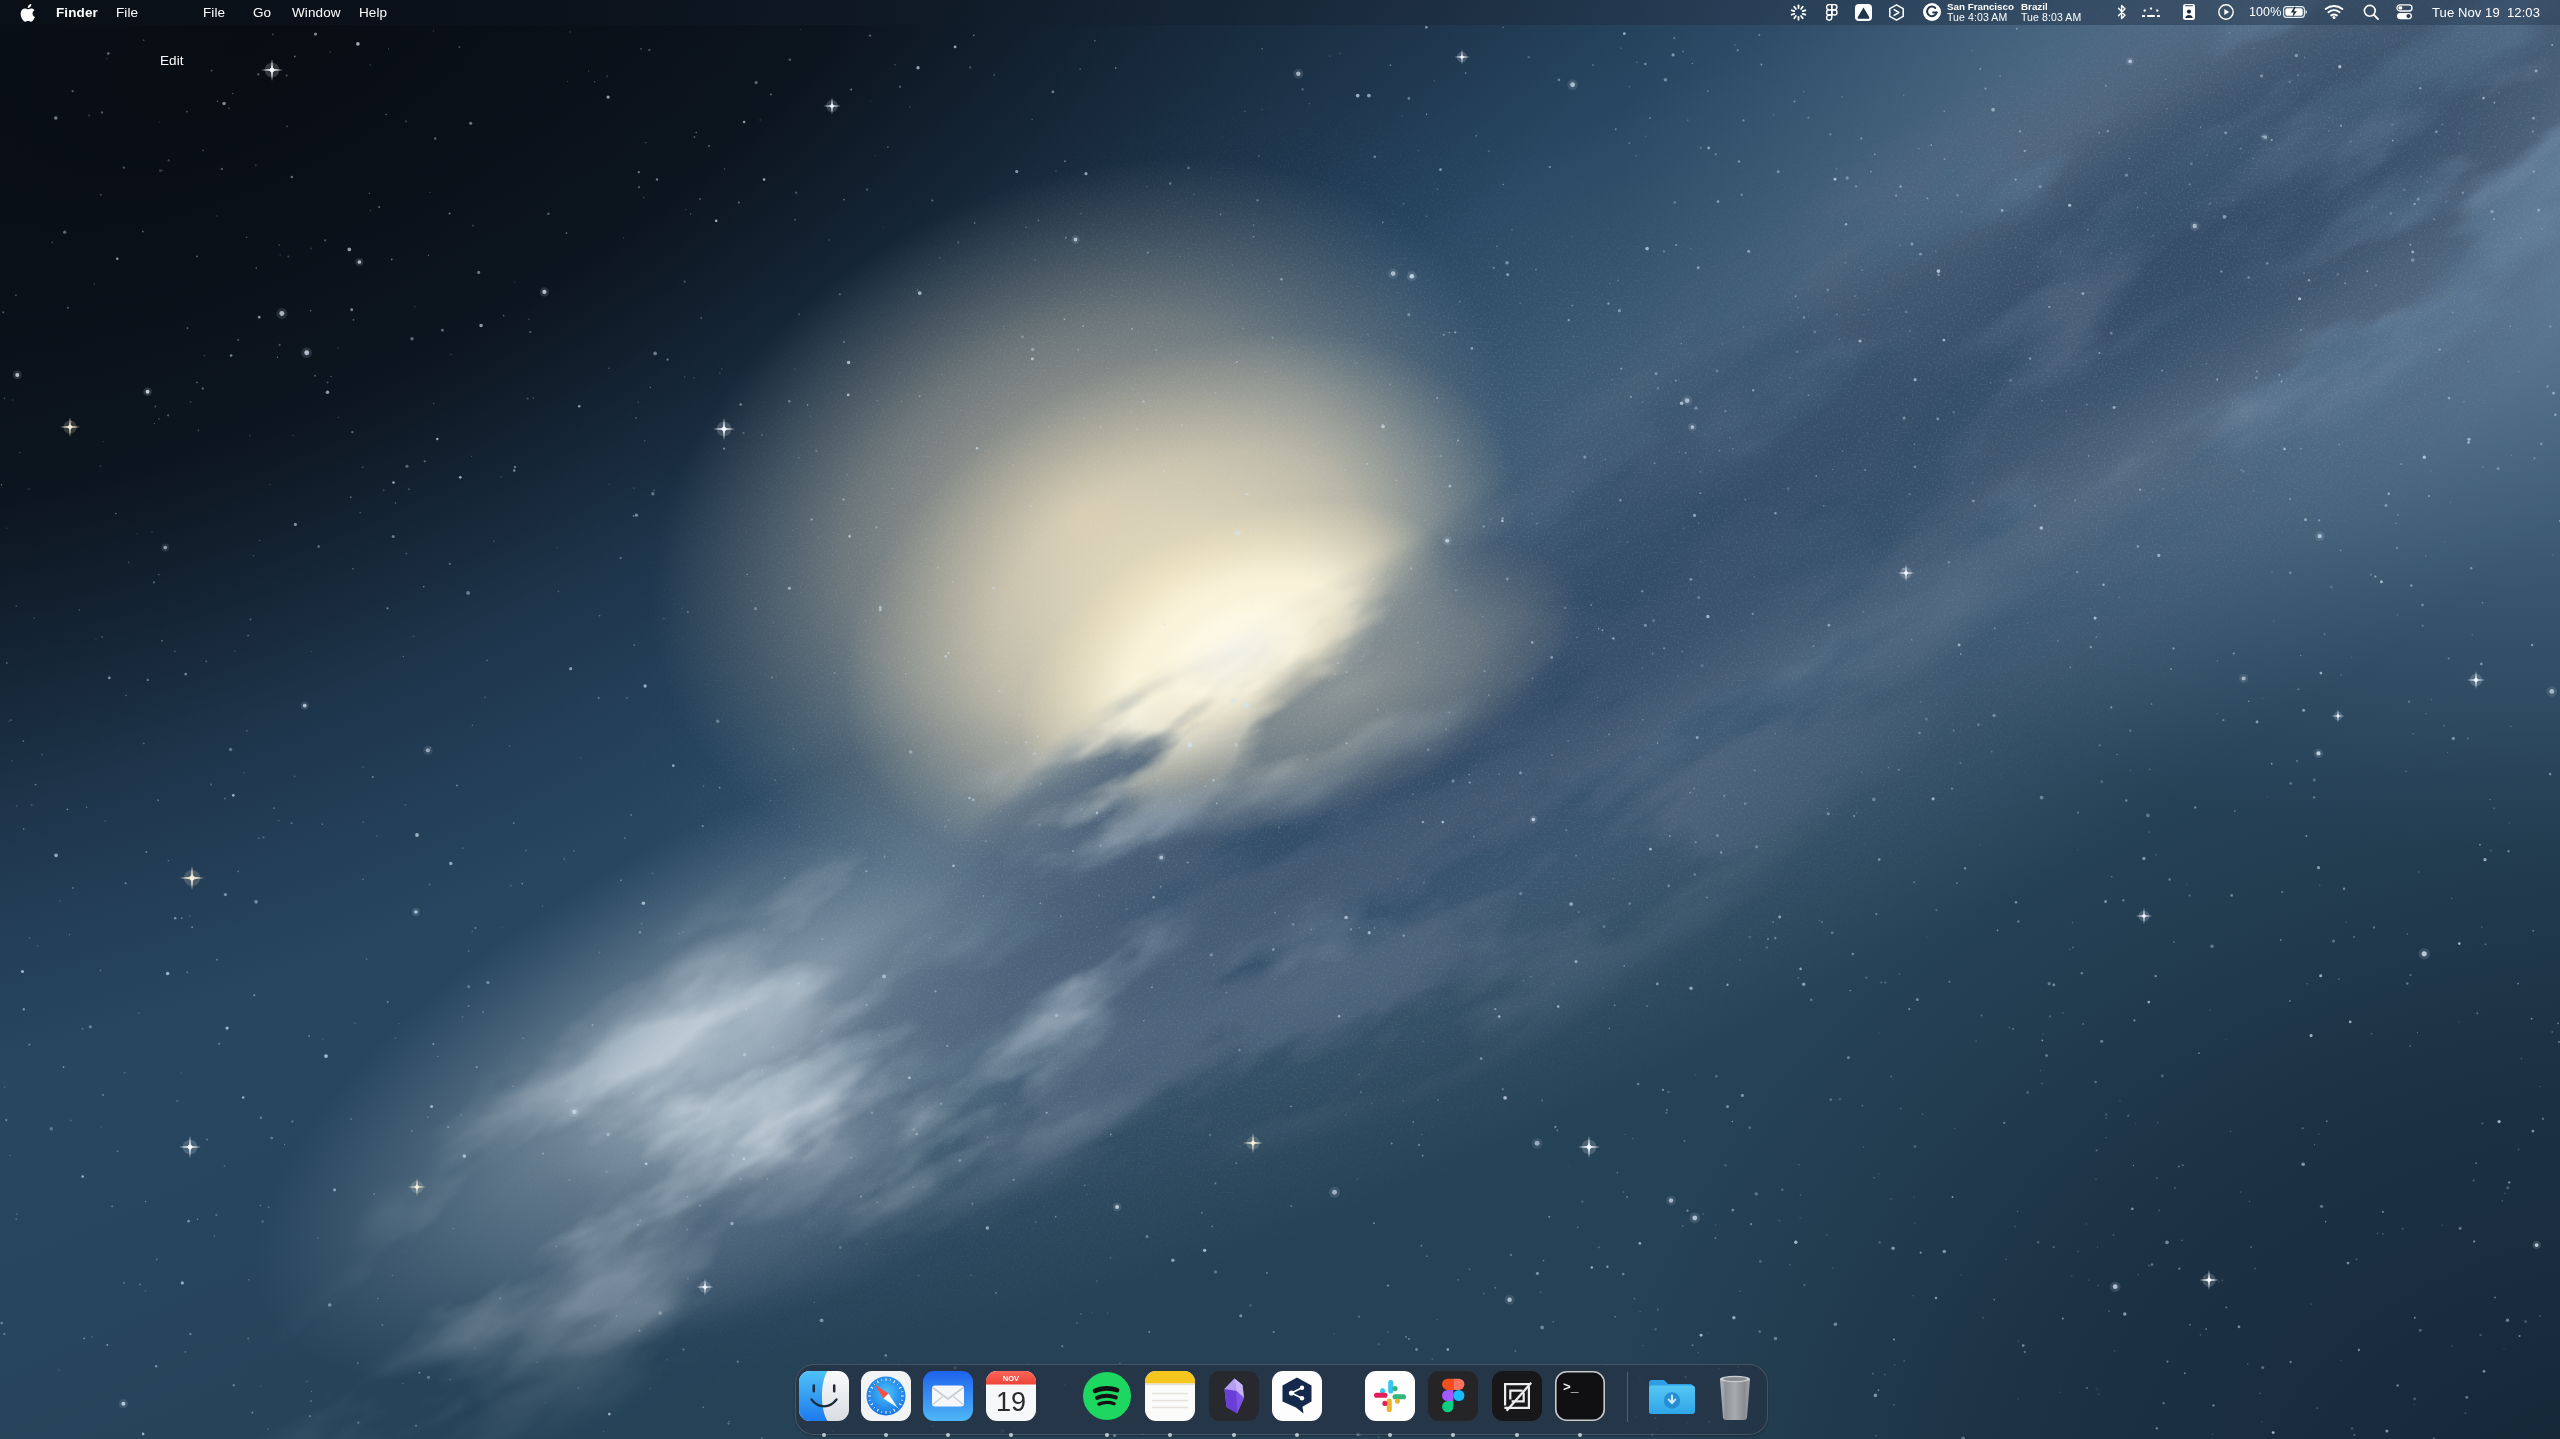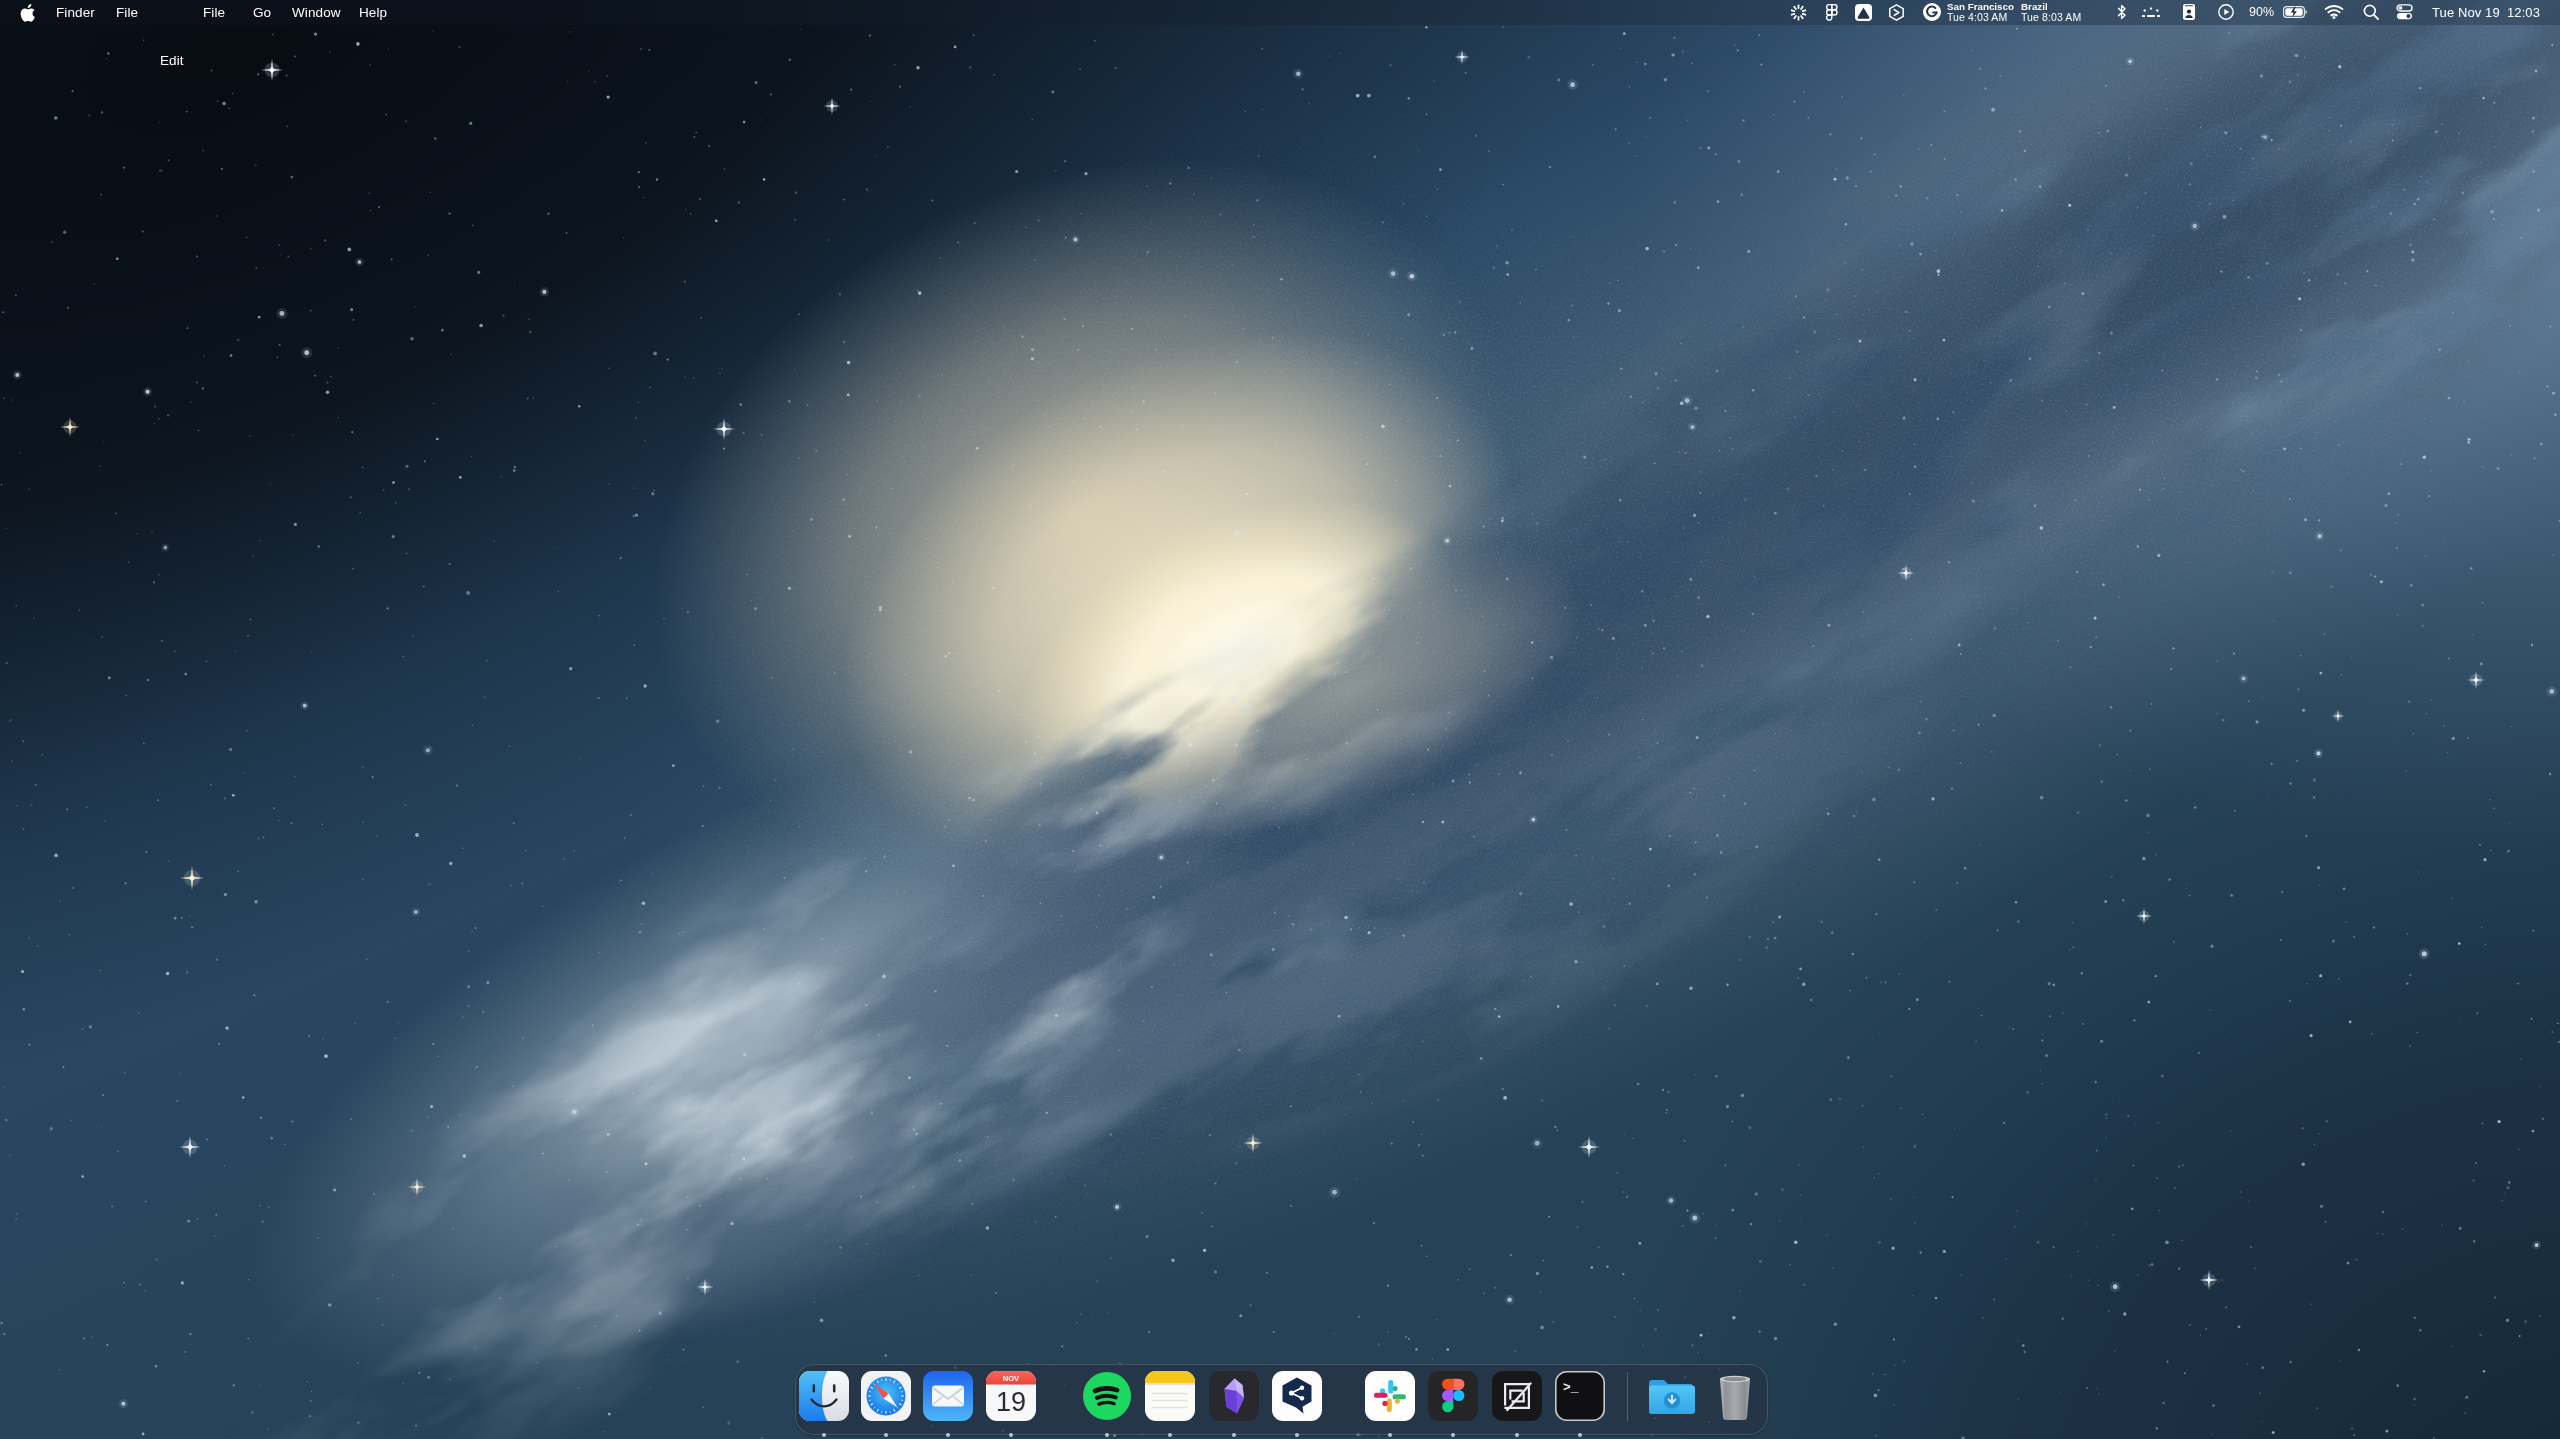--- a/index.html
+++ b/index.html
@@ -2191,21 +2191,21 @@
 <circle cx="1715.7" cy="154.3" r="1.05" opacity="0.41"></circle>
 <circle cx="2064.7" cy="283.5" r="1.03" opacity="0.26"></circle>
 <circle cx="1428.2" cy="749.7" r="1.13" opacity="0.44"></circle>
 </g>
 </svg>
 </div>
 <div id="menubar">
 <svg style="position:absolute;left:20px;top:4px" width="15" height="18" viewBox="0 0 15 18">
 <path fill="#fff" d="M12.52 9.56c.02 2.63 2.3 3.5 2.33 3.51-.02.06-.36 1.25-1.2 2.47-.73 1.06-1.48 2.12-2.67 2.14-1.17.02-1.55-.69-2.88-.69-1.34 0-1.76.67-2.86.71-1.15.04-2.02-1.15-2.76-2.2C1 13.34-.15 9.35 1.4 6.73c.77-1.3 2.15-2.13 3.64-2.15 1.13-.02 2.2.76 2.89.76.69 0 1.99-.94 3.35-.8.57.02 2.17.23 3.2 1.74-.08.05-1.91 1.11-1.96 3.28zM10.4 2.84c.61-.74 1.02-1.77.91-2.79-.88.04-1.94.58-2.57 1.32-.57.65-1.06 1.7-.93 2.7.98.08 1.98-.5 2.59-1.23z"></path>
 </svg>
-<span style="position:absolute;left:56px;top:0;height:25px;line-height:25px;font-weight:normal;">Finder</span>
+<span style="position:absolute;left:56px;top:0;height:25px;line-height:25px;font-weight:bold;">Finder</span>
 <span style="position:absolute;left:116px;top:0;height:25px;line-height:25px;">File</span>
 <span style="position:absolute;left:160px;top:0;height:25px;line-height:25px;margin-top:48px;">Edit</span>
 <span style="position:absolute;left:203px;top:0;height:25px;line-height:25px;">File</span>
 <span style="position:absolute;left:253px;top:0;height:25px;line-height:25px;">Go</span>
 <span style="position:absolute;left:292px;top:0;height:25px;line-height:25px;">Window</span>
 <span style="position:absolute;left:359px;top:0;height:25px;line-height:25px;">Help</span>
 <svg style="position:absolute;left:1790px;top:4px" width="17" height="17" viewBox="0 0 17 17">
       <rect x="7.6" y="0.4" width="1.8" height="4.6" rx="0.9" fill="#fff" transform="rotate(0 8.5 8.5)"></rect>
       <rect x="7.6" y="0.4" width="1.8" height="4.6" rx="0.9" fill="#fff" transform="rotate(36 8.5 8.5)"></rect>
       <rect x="7.6" y="0.4" width="1.8" height="4.6" rx="0.9" fill="#fff" transform="rotate(72 8.5 8.5)"></rect>
@@ -2259,21 +2259,21 @@
 <svg style="position:absolute;left:2182px;top:4px" width="14" height="16" viewBox="0 0 14 16">
       <rect x="1" y="0" width="12" height="16" rx="2.2" fill="#fff"></rect>
       <path d="M3.5 1.8 h7" stroke="#2b4057" stroke-width="1.1" stroke-linecap="round"></path>
       <circle cx="7" cy="7.6" r="2.1" fill="#1c2c3e"></circle>
       <path d="M3.2 13.9 a3.9 3.9 0 0 1 7.6 0 z" fill="#1c2c3e"></path>
     </svg>
 <svg style="position:absolute;left:2218px;top:4px" width="16" height="16" viewBox="0 0 16 16">
       <circle cx="8" cy="8" r="7.2" fill="none" stroke="#fff" stroke-width="1.4"></circle>
       <path d="M6.3 5.0 L11.2 8 L6.3 11 Z" fill="#fff"></path>
     </svg>
-<span style="position:absolute;left:2249px;top:0;height:25px;line-height:25px;font-size:12.5px;">90%</span>
+<span style="position:absolute;left:2249px;top:0;height:25px;line-height:25px;font-size:12.5px;">100%</span>
 <svg style="position:absolute;left:2283px;top:6px" width="24" height="12" viewBox="0 0 24 12">
       <rect x="0.6" y="0.6" width="20.8" height="10.8" rx="3" fill="none" stroke="#e9eef4" stroke-width="1.1"></rect>
       <rect x="2.3" y="2.3" width="17.4" height="7.4" rx="1.8" fill="#fff"></rect>
       <path d="M22.5 4 a2.1 2.1 0 0 1 0 4 z" fill="#e9eef4"></path>
       <path d="M11.6 0.8 L7.8 6.5 h2.8 L9.4 11.2 L13.9 5.3 h-2.9 L12.7 0.8 Z" fill="#1b2c3e"></path>
     </svg>
 <svg style="position:absolute;left:2324px;top:4px" width="20" height="16" viewBox="0 0 20 16">
       <g fill="none" stroke="#fff" stroke-linecap="round">
         <path d="M1.6 5.0 a13.5 13.5 0 0 1 16.8 0" stroke-width="1.9"></path>
         <path d="M4.4 8.2 a9.2 9.2 0 0 1 11.2 0" stroke-width="1.9"></path>

